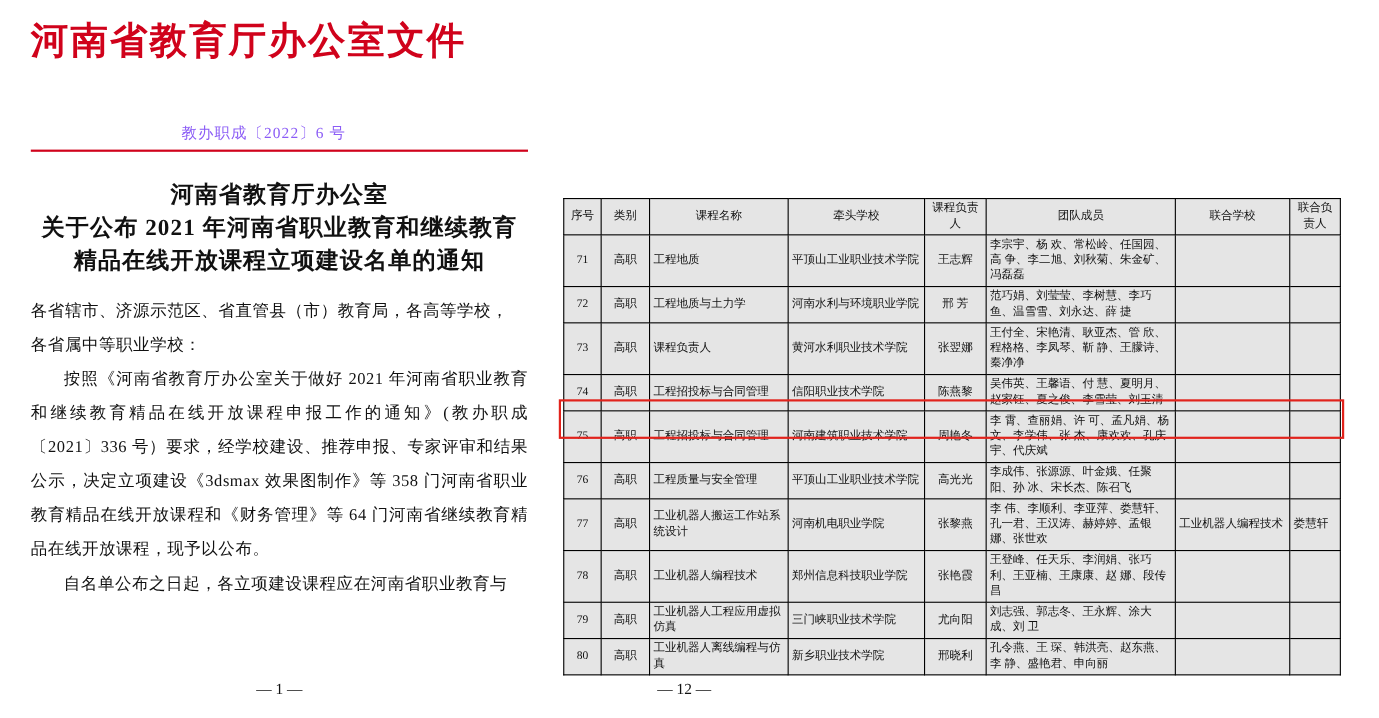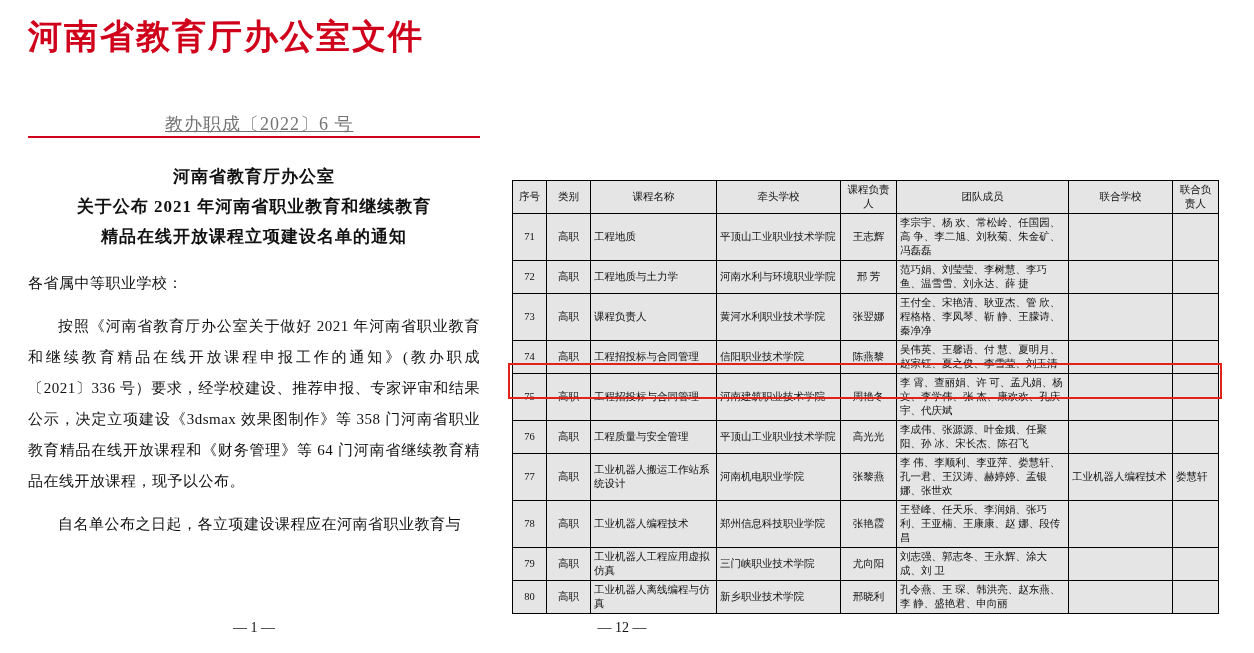--- a/index.html
+++ b/index.html
@@ -37,40 +37,39 @@
     font-size: 34px;
     font-weight: bold;
     color: #d0021b;
     letter-spacing: 2px;
     white-space: nowrap;
   }
   .doc-number {
     position: absolute;
     left: 165px;
     top: 112px;
-    font-size: 18px;
+    font-size: 14px;
     letter-spacing: 1px;
-    color: #737373;
-    text-decoration: underline;
+    color: #8b5cf6;
   }
   .red-rule {
     position: absolute;
     left: 28px;
     top: 136px;
     width: 452px;
     height: 2px;
     background: #d0021b;
   }
   .doc-title {
     position: absolute;
     left: 28px;
     top: 162px;
     width: 452px;
     text-align: center;
-    font-size: 17px;
+    font-size: 21px;
     font-weight: bold;
     line-height: 30px;
     letter-spacing: 1px;
     color: #111;
   }
   .doc-body {
     position: absolute;
     left: 28px;
     top: 268px;
     width: 452px;
@@ -78,21 +77,20 @@
     line-height: 31px;
     letter-spacing: 0.5px;
     color: #111;
   }
   .doc-body p {
     margin: 0;
     text-align: justify;
   }
   .doc-body p.indent {
     text-indent: 2em;
-    margin-top: 12px;
   }
   .page-num-left {
     position: absolute;
     left: 28px;
     top: 620px;
     width: 452px;
     text-align: center;
     font-size: 14px;
     color: #111;
   }
@@ -176,20 +174,21 @@
     <div class="doc-number">教办职成〔2022〕6 号</div>
     <div class="red-rule"></div>
 
     <div class="doc-title">
       <div>河南省教育厅办公室</div>
       <div>关于公布 2021 年河南省职业教育和继续教育</div>
       <div>精品在线开放课程立项建设名单的通知</div>
     </div>
 
     <div class="doc-body">
+      <p>各省辖市、济源示范区、省直管县（市）教育局，各高等学校，</p>
       <p>各省属中等职业学校：</p>
       <p class="indent">按照《河南省教育厅办公室关于做好 2021 年河南省职业教育和继续教育精品在线开放课程申报工作的通知》(教办职成〔2021〕336 号）要求，经学校建设、推荐申报、专家评审和结果公示，决定立项建设《3dsmax 效果图制作》等 358 门河南省职业教育精品在线开放课程和《财务管理》等 64 门河南省继续教育精品在线开放课程，现予以公布。</p>
       <p class="indent">自名单公布之日起，各立项建设课程应在河南省职业教育与</p>
     </div>
 
     <div class="page-num-left">— 1 —</div>
   </div>
 
   <div class="right-page">
     <table class="course-table">

